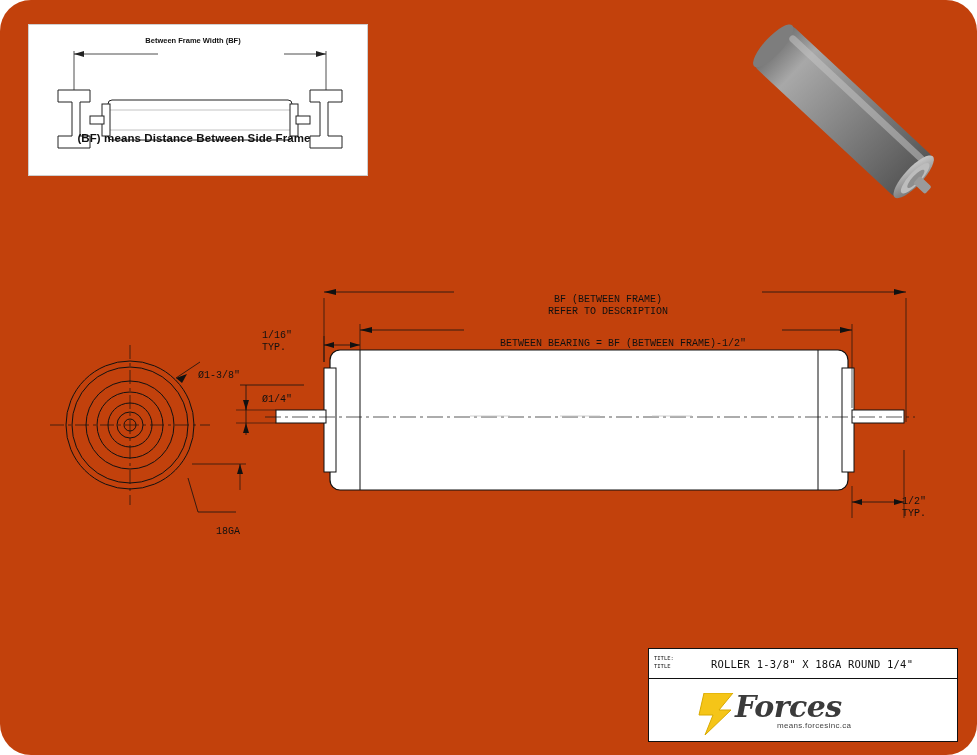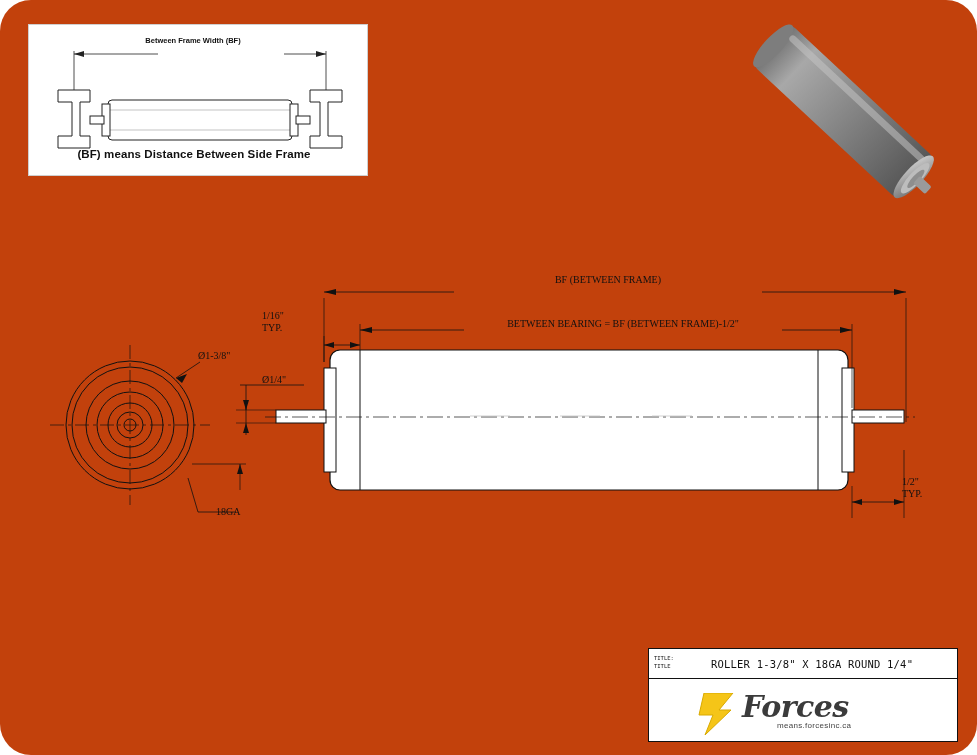--- a/index.html
+++ b/index.html
@@ -23,21 +23,21 @@
   
   #frame-illustration {
     left: 28px;
     top: 24px;
     width: 340px;
     height: 152px;
   }
   #frame-caption {
     position: absolute;
     left: 30px;
-    top: 148px;
+    top: 132px;
     width: 328px;
     text-align: center;
     font-size: 11.5px;
     font-weight: bold;
     color: #111;
     letter-spacing: 0.1px;
   }
   #frame-dim-label {
     position: absolute;
     left: 88px;
@@ -61,25 +61,26 @@
   #main-drawing {
     left: 40px;
     top: 250px;
     width: 900px;
     height: 300px;
   }
 
   
   .dimtext {
     position: absolute;
-    font-family: Liberation Serif, serif;
+    font-family: Liberation Mono, monospace;
     font-size: 10px;
     color: #111;
     white-space: pre;
     line-height: 1.15;
+    margin-top: 20px;
   }
   .dimtext.center { text-align: center; }
 
   
   #title-block {
     left: 648px;
     top: 648px;
     width: 308px;
     height: 92px;
     border: 1.5px solid #111;
@@ -115,21 +116,20 @@
   #tb-brand {
     position: absolute;
     left: 86px;
     top: 10px;
     font-family: "DejaVu Serif", serif;
     font-style: italic;
     font-weight: bold;
     font-size: 30px;
     color: #3b3b3b;
     letter-spacing: -0.5px;
-    margin-left: 7px;
   }
   #tb-url {
     position: absolute;
     left: 128px;
     top: 42px;
     font-family: "Liberation Sans", sans-serif;
     font-size: 8px;
     color: #444;
     letter-spacing: 0.3px;
   }
@@ -286,20 +286,21 @@
       <line x1="196" y1="173" x2="236" y2="173" stroke="#111" stroke-width="0.6"></line>
 
       <line x1="812" y1="236" x2="812" y2="268" stroke="#111" stroke-width="0.7"></line>
       <line x1="864" y1="200" x2="864" y2="268" stroke="#111" stroke-width="0.7"></line>
       <line x1="812" y1="252" x2="864" y2="252" stroke="#111" stroke-width="0.8"></line>
       <polygon points="812,252 822,249 822,255" fill="#111"></polygon>
       <polygon points="864,252 854,249 854,255" fill="#111"></polygon>
     </svg>
 
     <div class="dimtext center" style="left:414px; top:24px; width:308px;">BF (BETWEEN FRAME)</div>
+    <div class="dimtext center" style="left:414px; top:36px; width:308px;">REFER TO DESCRIPTION</div>
 
     <div class="dimtext center" style="left:420px; top:68px; width:326px;">BETWEEN BEARING = BF (BETWEEN FRAME)-1/2"</div>
 
     <div class="dimtext" style="left:222px; top:60px;">1/16"</div>
     <div class="dimtext" style="left:222px; top:72px;">TYP.</div>
 
     <div class="dimtext" style="left:862px; top:226px;">1/2"</div>
     <div class="dimtext" style="left:862px; top:238px;">TYP.</div>
 
     <div class="dimtext" style="left:222px; top:124px;">Ø1/4"</div>

